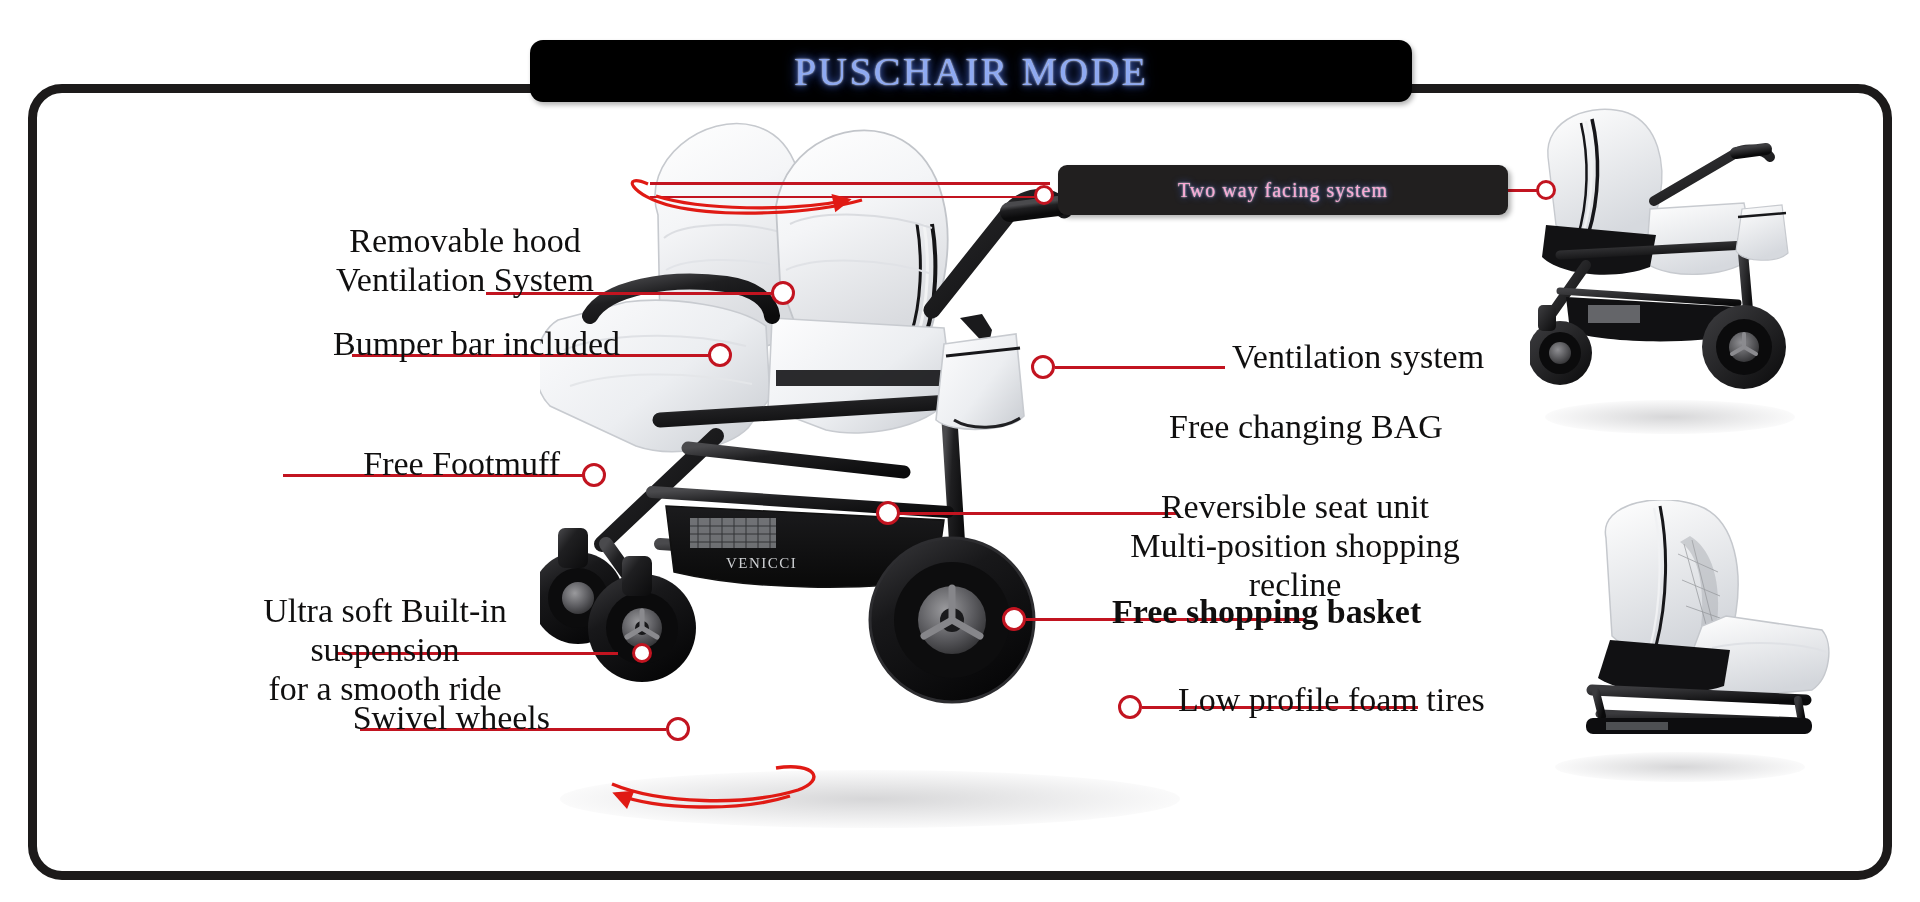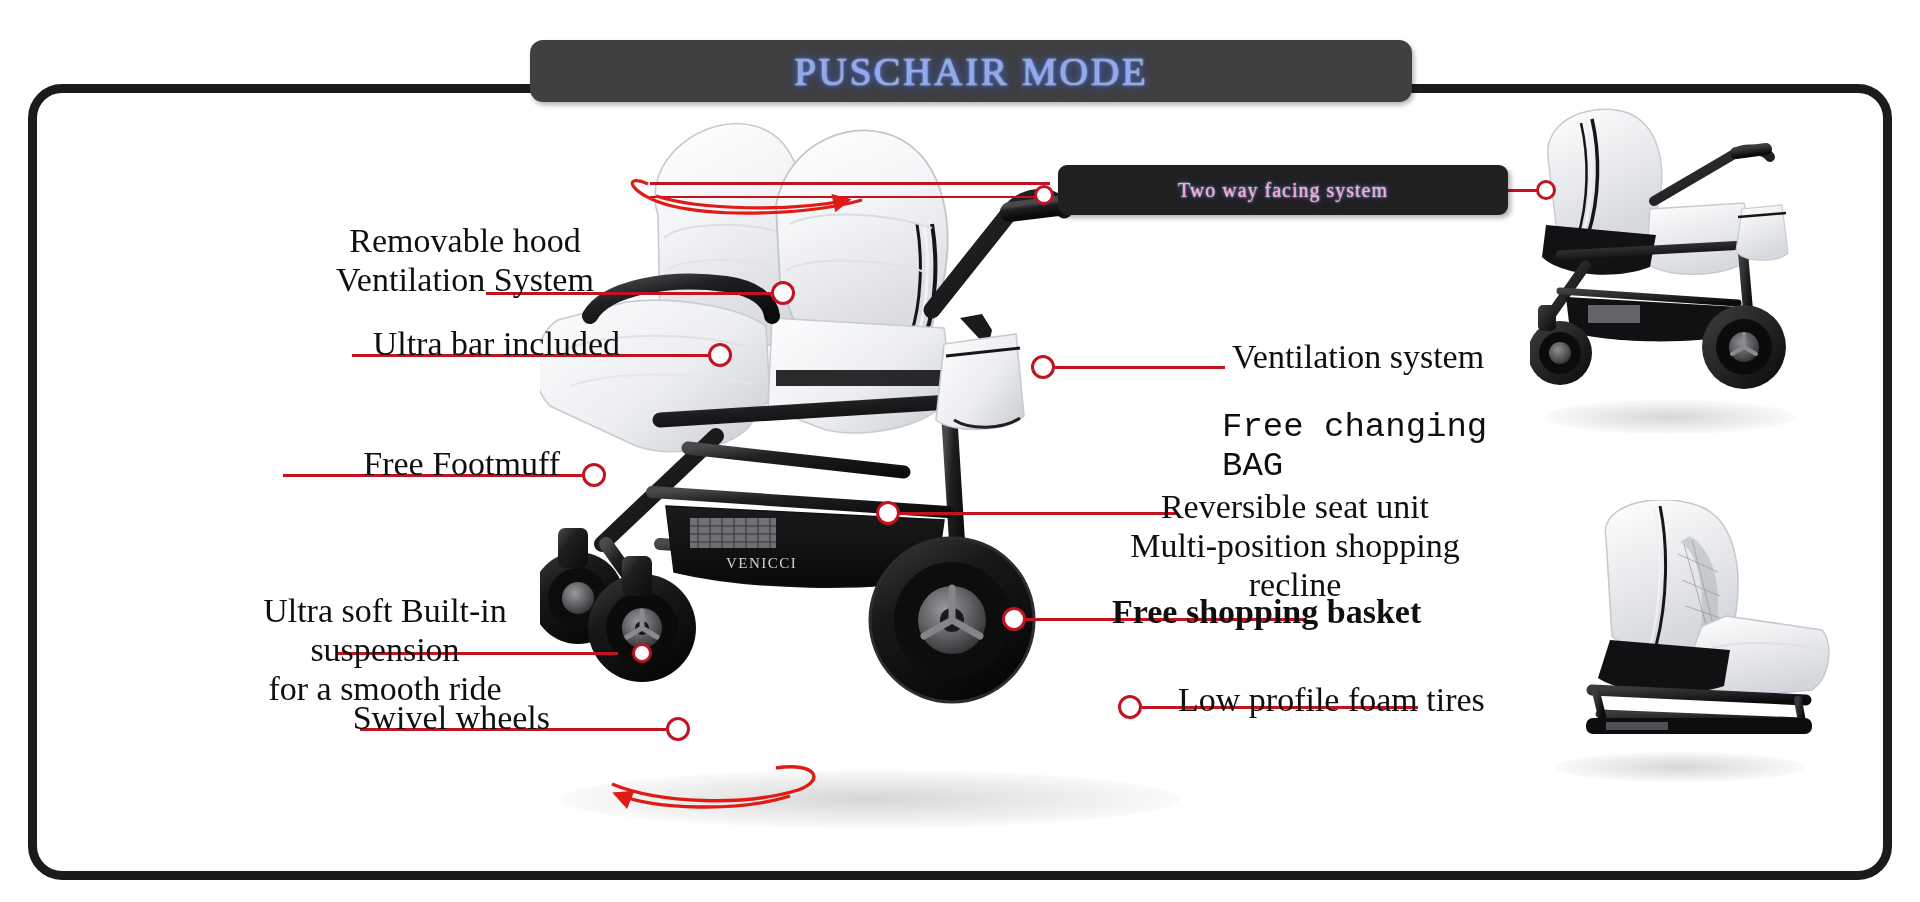--- a/index.html
+++ b/index.html
@@ -25,21 +25,21 @@
     border-radius: 34px;
     background: transparent;
     pointer-events: none;
   }
 
   
   .title-banner {
     position: absolute;
     left: 530px; top: 40px;
     width: 882px; height: 62px;
-    background: #404040;
+    background: #000000;
     border-radius: 13px;
     display: flex;
     align-items: center;
     justify-content: center;
     box-shadow: 2px 3px 5px rgba(0,0,0,0.30);
     z-index: 6;
   }
   .title-text {
     font-size: 40px;
     letter-spacing: 2.2px;
@@ -439,32 +439,32 @@
 
   <div class="lead" style="left:650px; top:182px; width:400px;"></div>
   <div class="lead thin" style="left:650px; top:196px; width:400px;"></div>
   <div class="dot sm" style="left:1034px; top:185px;"></div>
   <div class="lead" style="left:1508px; top:189px; width:30px;"></div>
   <div class="dot sm" style="left:1536px; top:180px;"></div>
 
   <div class="label center" style="left:330px; top:222px; width:270px;">Removable hood
 Ventilation System</div>
 
-  <div class="label right" style="left:300px; top:325px; width:320px;">Ultra bar included</div>
+  <div class="label right" style="left:300px; top:325px; width:320px;">Bumper bar included</div>
 
   <div class="label right" style="left:220px; top:445px; width:340px;">Free Footmuff</div>
 
   <div class="label center" style="left:210px; top:592px; width:350px;">Ultra soft Built-in suspension
 for a smooth ride</div>
 
   <div class="label right" style="left:330px; top:699px; width:220px;">Swivel wheels</div>
 
   <div class="label left" style="left:1232px; top:338px; width:300px;">Ventilation system</div>
 
-  <div class="label left" style="left:1222px; top:408px; width:300px;font-family:Liberation Mono, monospace;">Free changing BAG</div>
+  <div class="label left" style="left:1169px; top:408px; width:300px;">Free changing BAG</div>
 
   <div class="label center" style="left:1110px; top:488px; width:370px;">Reversible seat unit
 Multi-position shopping recline</div>
 
   <div class="label left" style="left:1112px; top:593px; width:320px;font-weight:bold;">Free shopping basket</div>
 
   <div class="label left" style="left:1178px; top:681px; width:320px;">Low profile foam tires</div>
 
   <svg class="overlay-svg" viewBox="0 0 1920 902">
     <defs>

